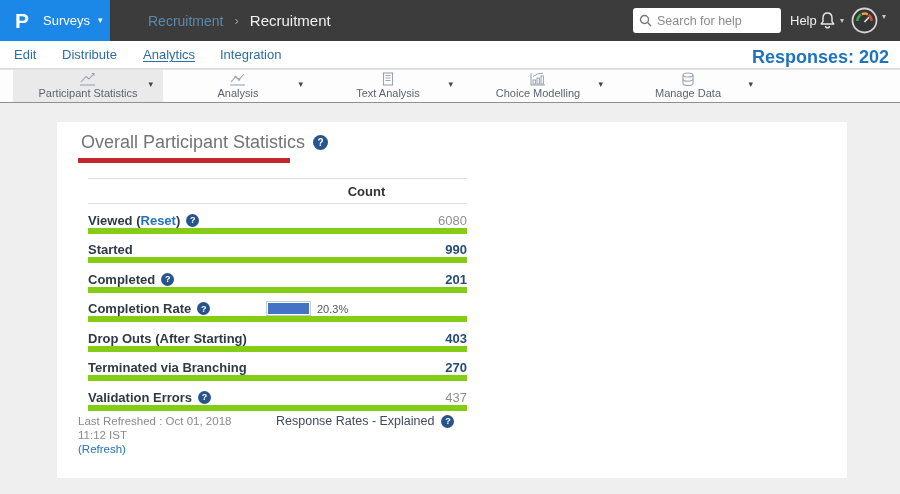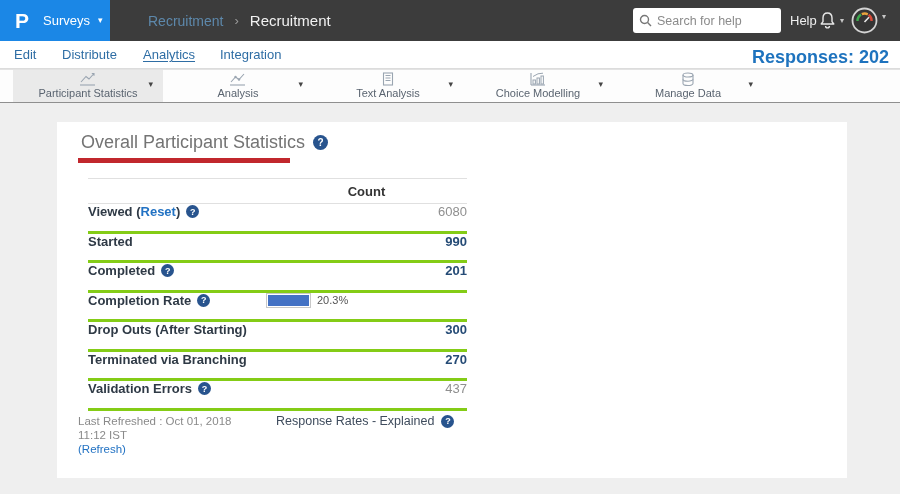--- a/index.html
+++ b/index.html
@@ -54,21 +54,21 @@
   .qmark { display:inline-flex; align-items:center; justify-content:center; width:13px; height:13px;
            border-radius:50%; background:#28548e; color:#fff; font-size:9px; font-weight:bold;
            cursor:pointer; flex:0 0 auto; }
   .title-row .qmark { width:15px; height:15px; font-size:10px; margin-left:8px; }
   .accent-bar { position:absolute; left:21px; top:36px; width:212px; height:5px; background:#c1272d; }
   .stats-table { position:absolute; left:14px; top:56px; width:379px;margin-left:17px; }
   .t-head { height:26px; border-top:1px solid #e0e0e0; border-bottom:1px solid #e0e0e0;
             display:flex; align-items:center; }
   .t-head .count-col { margin-left:auto; width:201px; text-align:center; font-size:13px;
                        font-weight:bold; color:#333; }
-  .t-row { height:29.5px; border-bottom:3px solid #84cc16; display:flex; align-items:flex-start; }
+  .t-row { height:29.5px; border-bottom:6px solid #84cc16; display:flex; align-items:flex-end; }
   .row-label { font-size:13px; font-weight:bold; color:#2f3a46; display:flex; align-items:center; }
   .row-label .qmark { margin-left:6px; }
   .reset-link { color:#2272c3; cursor:pointer; }
   .val-col { margin-left:auto; width:201px; text-align:right; font-size:13px; }
   .val-strong { font-weight:bold; color:#254b76; }
   .val-muted { color:#8f8f8f; }
   .bar-cell { margin-left:auto; width:201px; display:flex; align-items:center; }
   .bar-track { border:1px solid #c8c8c8; padding:1px; background:#fff; }
   .bar-fill { height:11px; background:#4472c4; }
   .bar-label { font-size:11px; color:#555; margin-left:6px; }
@@ -234,21 +234,21 @@
         <span class="bar-cell">
           <span class="bar-track">
             <span class="bar-fill" style="display: block; width: 41px; background: rgb(68, 114, 196);"></span>
           </span>
           <span class="bar-label">20.3%</span>
         </span>
       </div>
 
       <div class="t-row">
         <span class="row-label">Drop Outs (After Starting)</span>
-        <span class="val-col val-strong">300</span>
+        <span class="val-col val-strong">403</span>
       </div>
 
       <div class="t-row">
         <span class="row-label">Terminated via Branching</span>
         <span class="val-col val-strong">270</span>
       </div>
 
       <div class="t-row">
         <span class="row-label">
           <span>Validation Errors</span>

